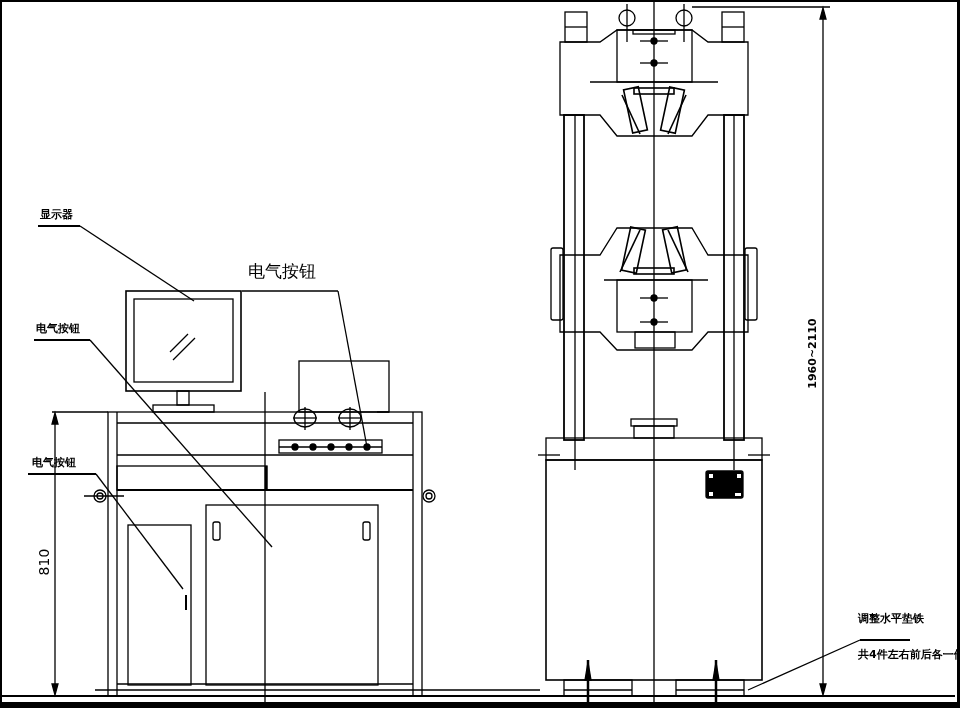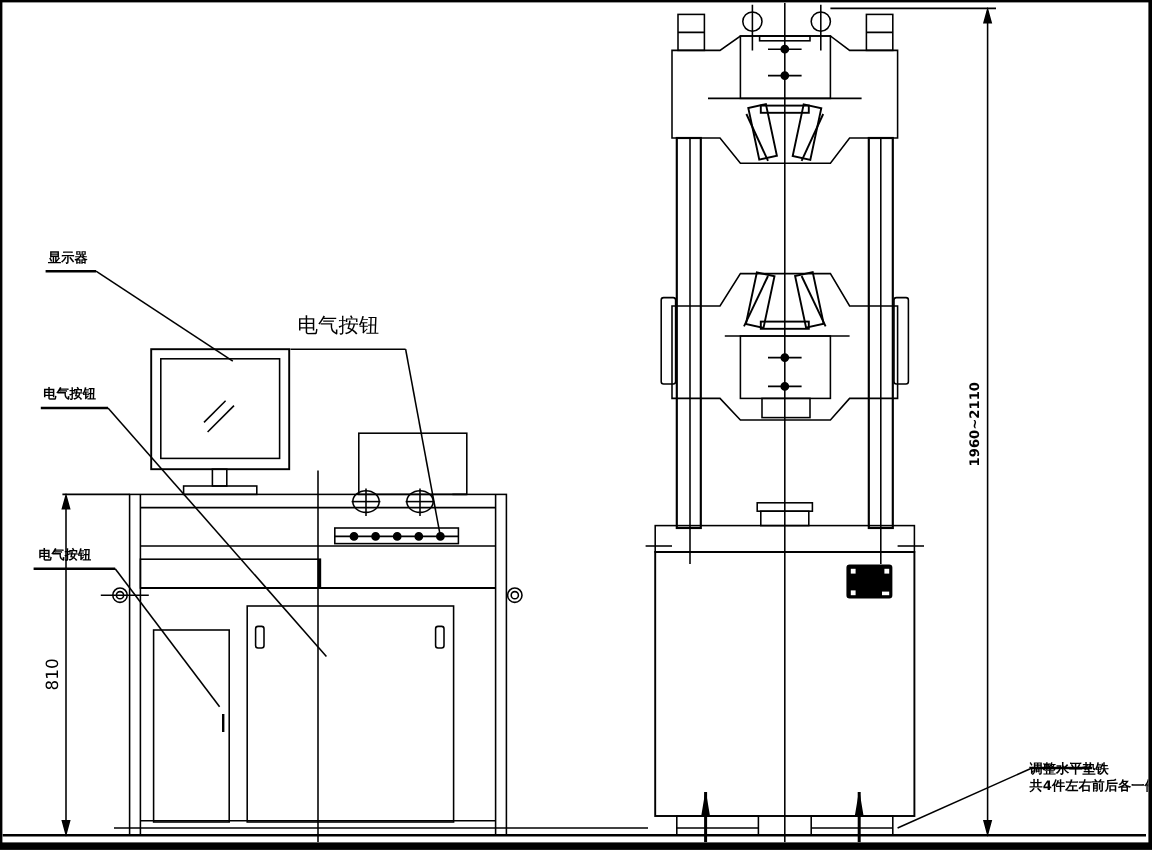--- a/index.html
+++ b/index.html
@@ -185,20 +185,20 @@
         <line x1="823" y1="9" x2="823" y2="694"></line>
         <polygon points="823,8 820,19 826,19" fill="#000"></polygon>
         <polygon points="823,695 820,684 826,684" fill="#000"></polygon>
       </g>
     </svg>
 
     <div class="lbl lbl-small" style="left:38px; top:205px;">显示器</div>
     <div class="lbl lbl-big" style="left:246px; top:258px;">电气按钮</div>
     <div class="lbl lbl-small" style="left:34px; top:319px;">电气按钮</div>
     <div class="lbl lbl-small" style="left:30px; top:453px;">电气按钮</div>
-    <div class="lbl lbl-small" style="left:856px; top:631px;">调整水平垫铁</div>
+    <div class="lbl lbl-small" style="left:856px; top:609px;">调整水平垫铁</div>
     <div class="lbl lbl-small" style="left:856px; top:645px;">共4件左右前后各一件</div>
 
     <div class="dim" style="left:22px; top:552px; width:40px; text-align:center; font-size:14px;">810</div>
     <div class="dim" style="left:770px; top:345px; width:80px; text-align:center; font-size:11px; font-weight:bold;">1960~2110</div>
 
   </div>
 </div>
 
 </body></html>

